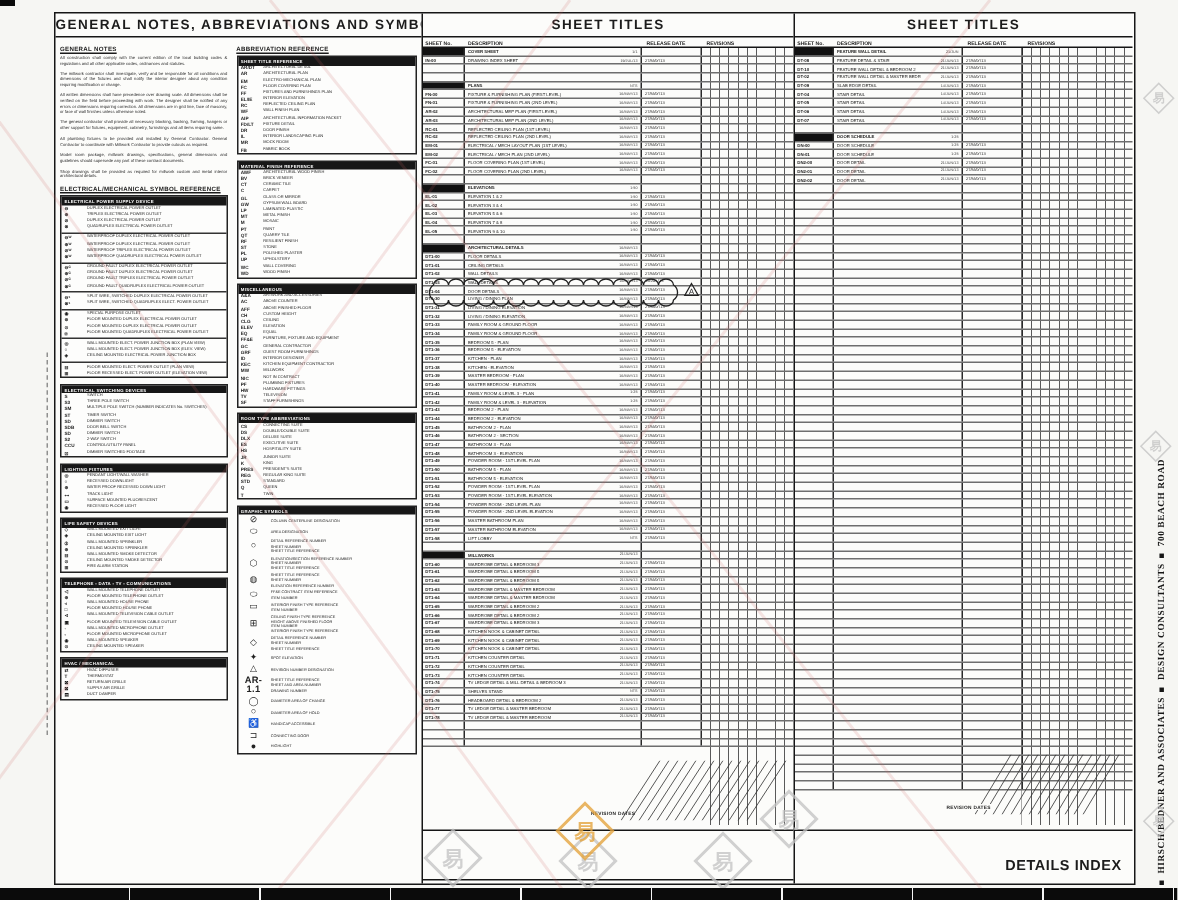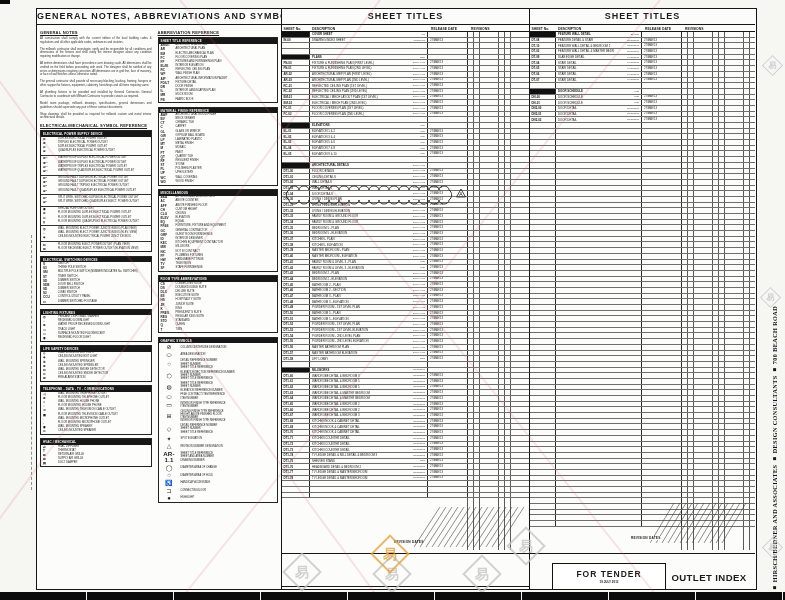--- a/index.html
+++ b/index.html
@@ -2004,25 +2004,21 @@
             <line x1="42" y1="40" x2="66" y2="0"></line>
             <line x1="48" y1="40" x2="72" y2="0"></line>
           <line x1="54" y1="40" x2="78" y2="0"></line>
             <line x1="60" y1="40" x2="84" y2="0"></line>
             <line x1="66" y1="40" x2="90" y2="0"></line>
           <line x1="72" y1="40" x2="96" y2="0"></line>
         </g>
       </svg>
       <div class="bandline" style="top:544px;"></div>
 
-      <div class="tenderbox">
-        <div class="tender-l">FOR TENDER</div>
-        <div class="tender-d">19 JULY 2013</div>
-      </div>
-      <div class="bigtitle">OUTLET INDEX</div>
+      <div class="bigtitle">DETAILS INDEX</div>
     </section>
   </div>
 
   <div class="vtext">■  HIRSCH/BEDNER AND ASSOCIATES  ■  DESIGN CONSULTANTS  ■  700 BEACH ROAD</div>
 
   <svg class="wmx" width="785" height="600">
     <g stroke="#c66" stroke-width="2">
       <line x1="180" y1="600" x2="660" y2="0"></line>
       <line x1="180" y1="0" x2="660" y2="600"></line>
       <line x1="-60" y1="600" x2="380" y2="0"></line>

